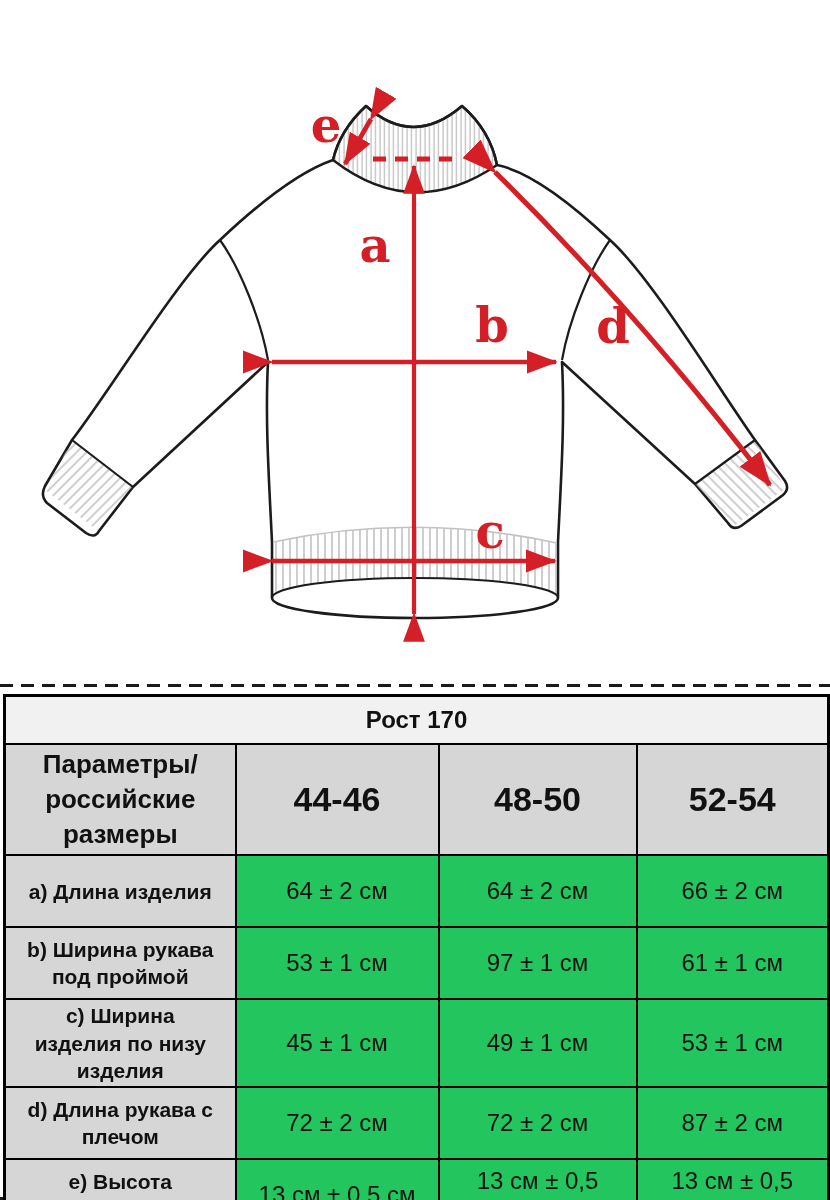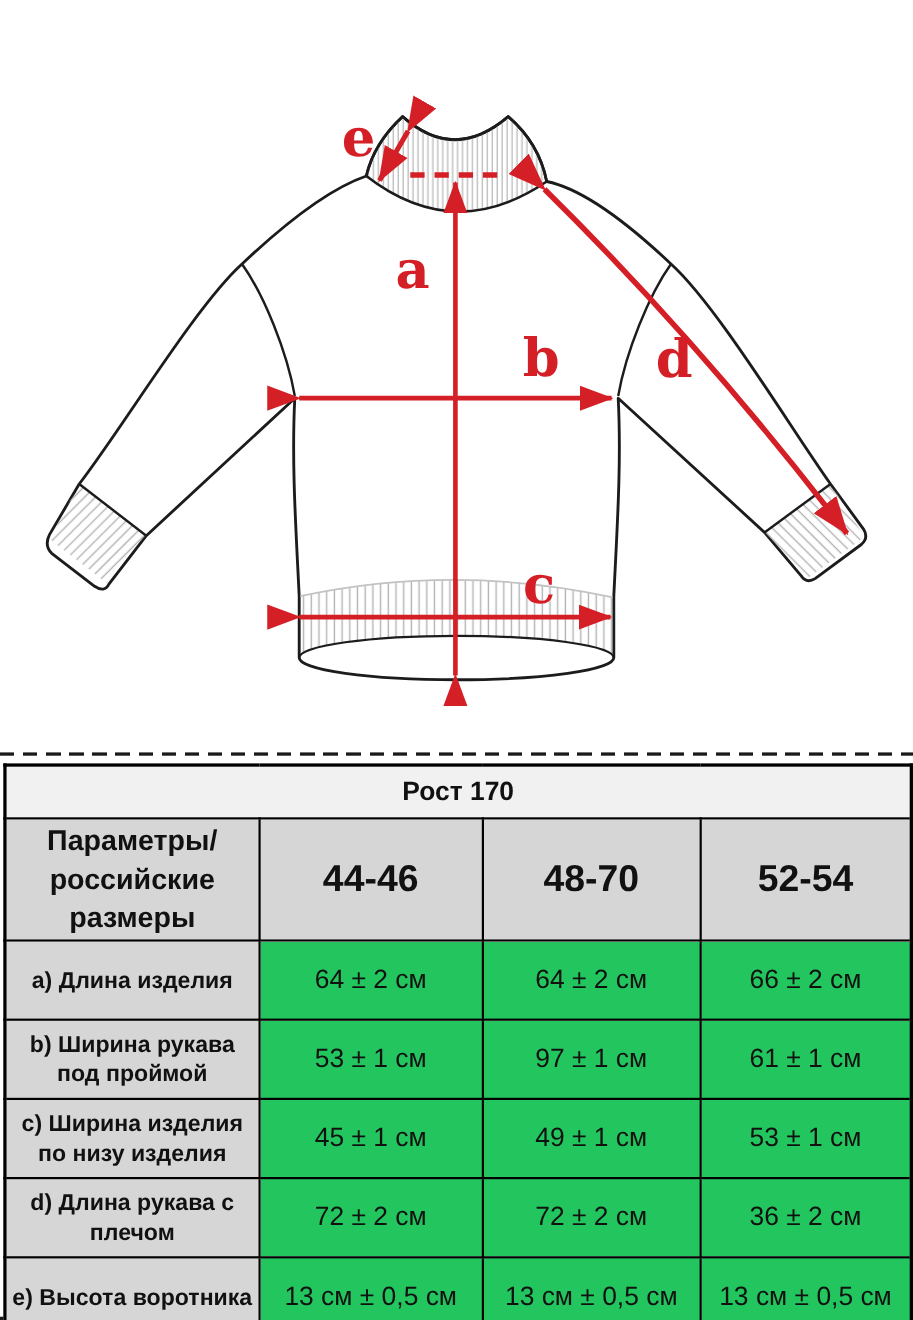--- a/index.html
+++ b/index.html
@@ -12,21 +12,21 @@
   .dash-line{
     position:absolute;left:0;width:830px;height:3px;
     background:repeating-linear-gradient(90deg,#1a1a1a 0 13px,transparent 13px 21px);
   }
   table.size-table{
     position:absolute;left:3px;top:694px;width:824px;
     border-collapse:collapse;table-layout:fixed;background:#fff;
   }
   table.size-table td{
     border:2px solid #000;text-align:center;vertical-align:middle;
-    padding:2px 4px;overflow:hidden;
+    padding:2px 20px;overflow:hidden;
   }
   table.size-table{border:3px solid #000;}
   td.title-cell{background:#f1f1f1;font-weight:bold;font-size:24px;height:42px;}
   td.param-head{background:#d6d6d6;font-weight:bold;font-size:26px;white-space:pre-line;line-height:1.35;padding:2px 8px;}
   td.size-head{background:#d6d6d6;font-weight:bold;font-size:34px;}
   tr.head-row td{height:100px;}
   td.row-label{background:#d6d6d6;font-weight:bold;font-size:21px;line-height:1.3;padding:2px 22px;}
   td.value-cell{background:#22c55e;font-size:24px;}
   tr.data-row td{height:66px;}
   col.c-param{width:231px;}
@@ -119,21 +119,21 @@
         <col class="c-s3">
     </colgroup>
     <tbody>
       <tr>
         <td class="title-cell" colspan="4">Рост 170</td>
       </tr>
       <tr class="head-row">
         <td class="param-head">Параметры/
 российские размеры</td>
         <td class="size-head">44-46</td>
-        <td class="size-head">48-70</td>
+        <td class="size-head">48-50</td>
         <td class="size-head">52-54</td>
       </tr>
       <tr class="data-row" style="height:70px;">
         <td class="row-label">a) Длина изделия</td>
         <td class="value-cell">64 ± 2 см</td>
         <td class="value-cell">64 ± 2 см</td>
         <td class="value-cell">66 ± 2 см</td>
       </tr>
       <tr class="data-row" style="height:68px;">
         <td class="row-label">b) Ширина рукава под проймой</td>
@@ -144,21 +144,21 @@
       <tr class="data-row" style="height:66px;">
         <td class="row-label">c) Ширина изделия по низу изделия</td>
         <td class="value-cell">45 ± 1 см</td>
         <td class="value-cell">49 ± 1 см</td>
         <td class="value-cell">53 ± 1 см</td>
       </tr>
       <tr class="data-row" style="height:67px;">
         <td class="row-label">d) Длина рукава с плечом</td>
         <td class="value-cell">72 ± 2 см</td>
         <td class="value-cell">72 ± 2 см</td>
-        <td class="value-cell">36 ± 2 см</td>
+        <td class="value-cell">87 ± 2 см</td>
       </tr>
       <tr class="data-row" style="height:62px;">
         <td class="row-label">e) Высота воротника</td>
         <td class="value-cell">13 см ± 0,5 см</td>
         <td class="value-cell">13 см ± 0,5 см</td>
         <td class="value-cell">13 см ± 0,5 см</td>
       </tr>
     </tbody>
   </table>
 </div>

